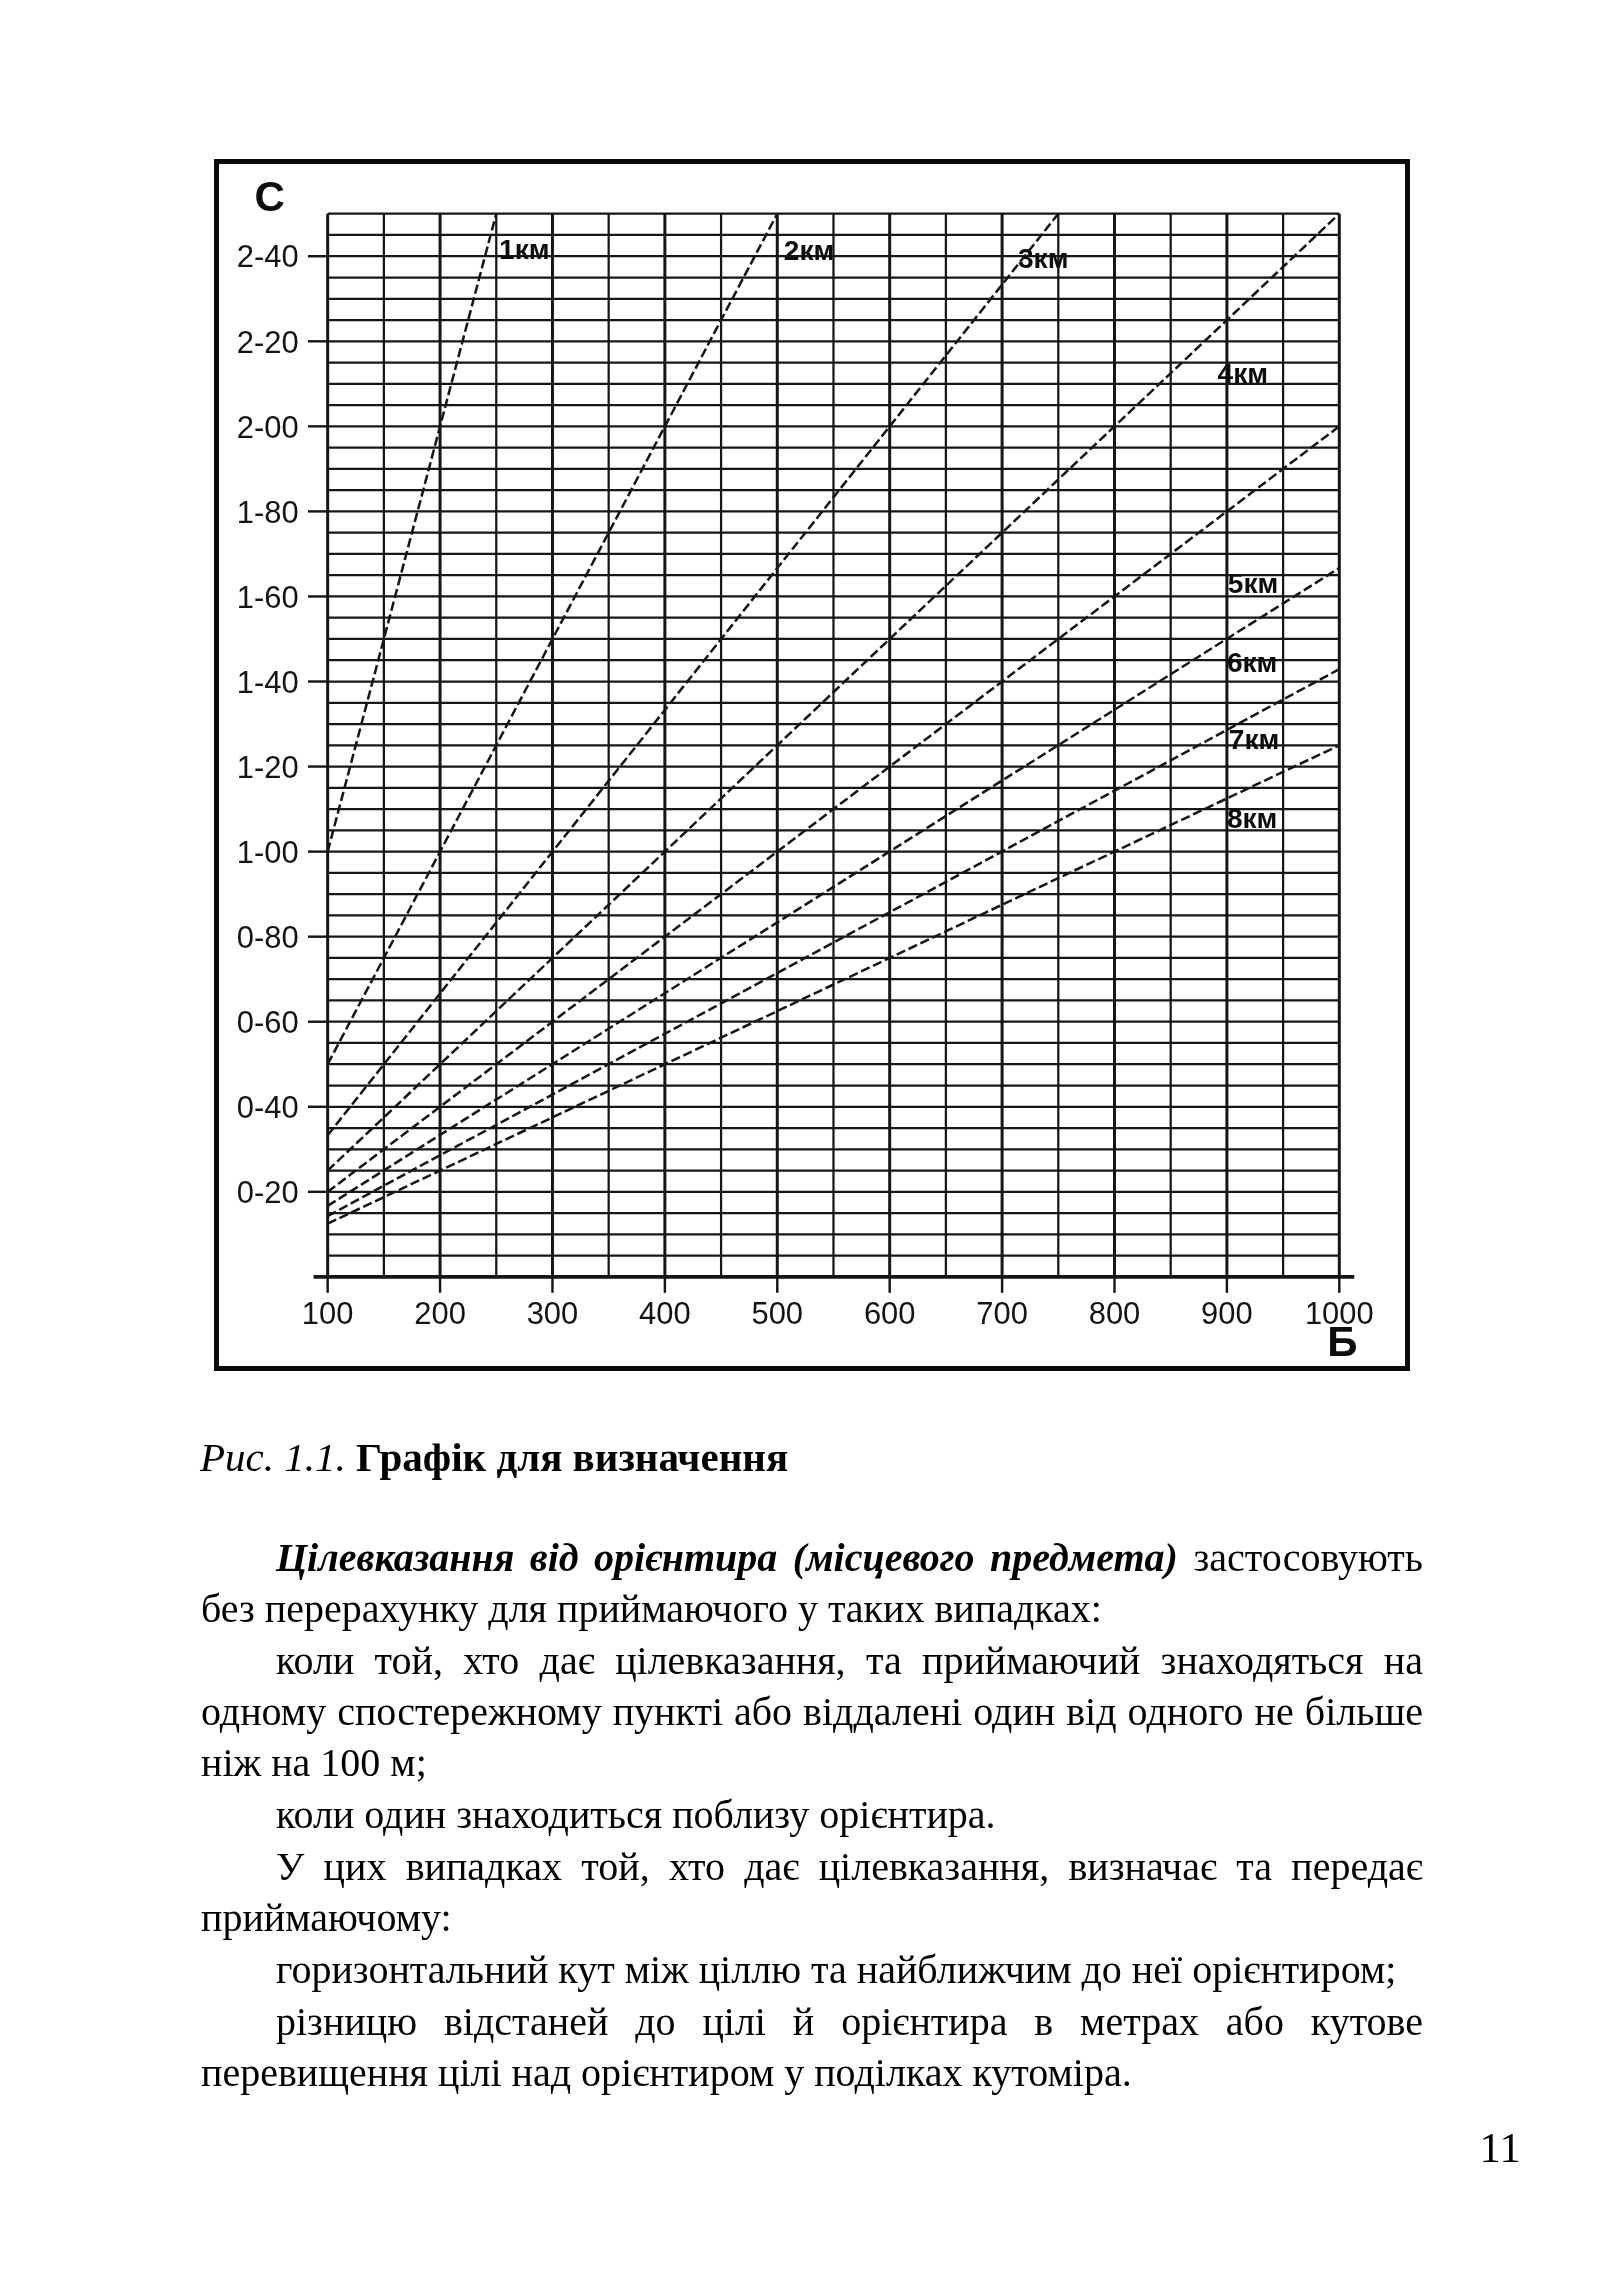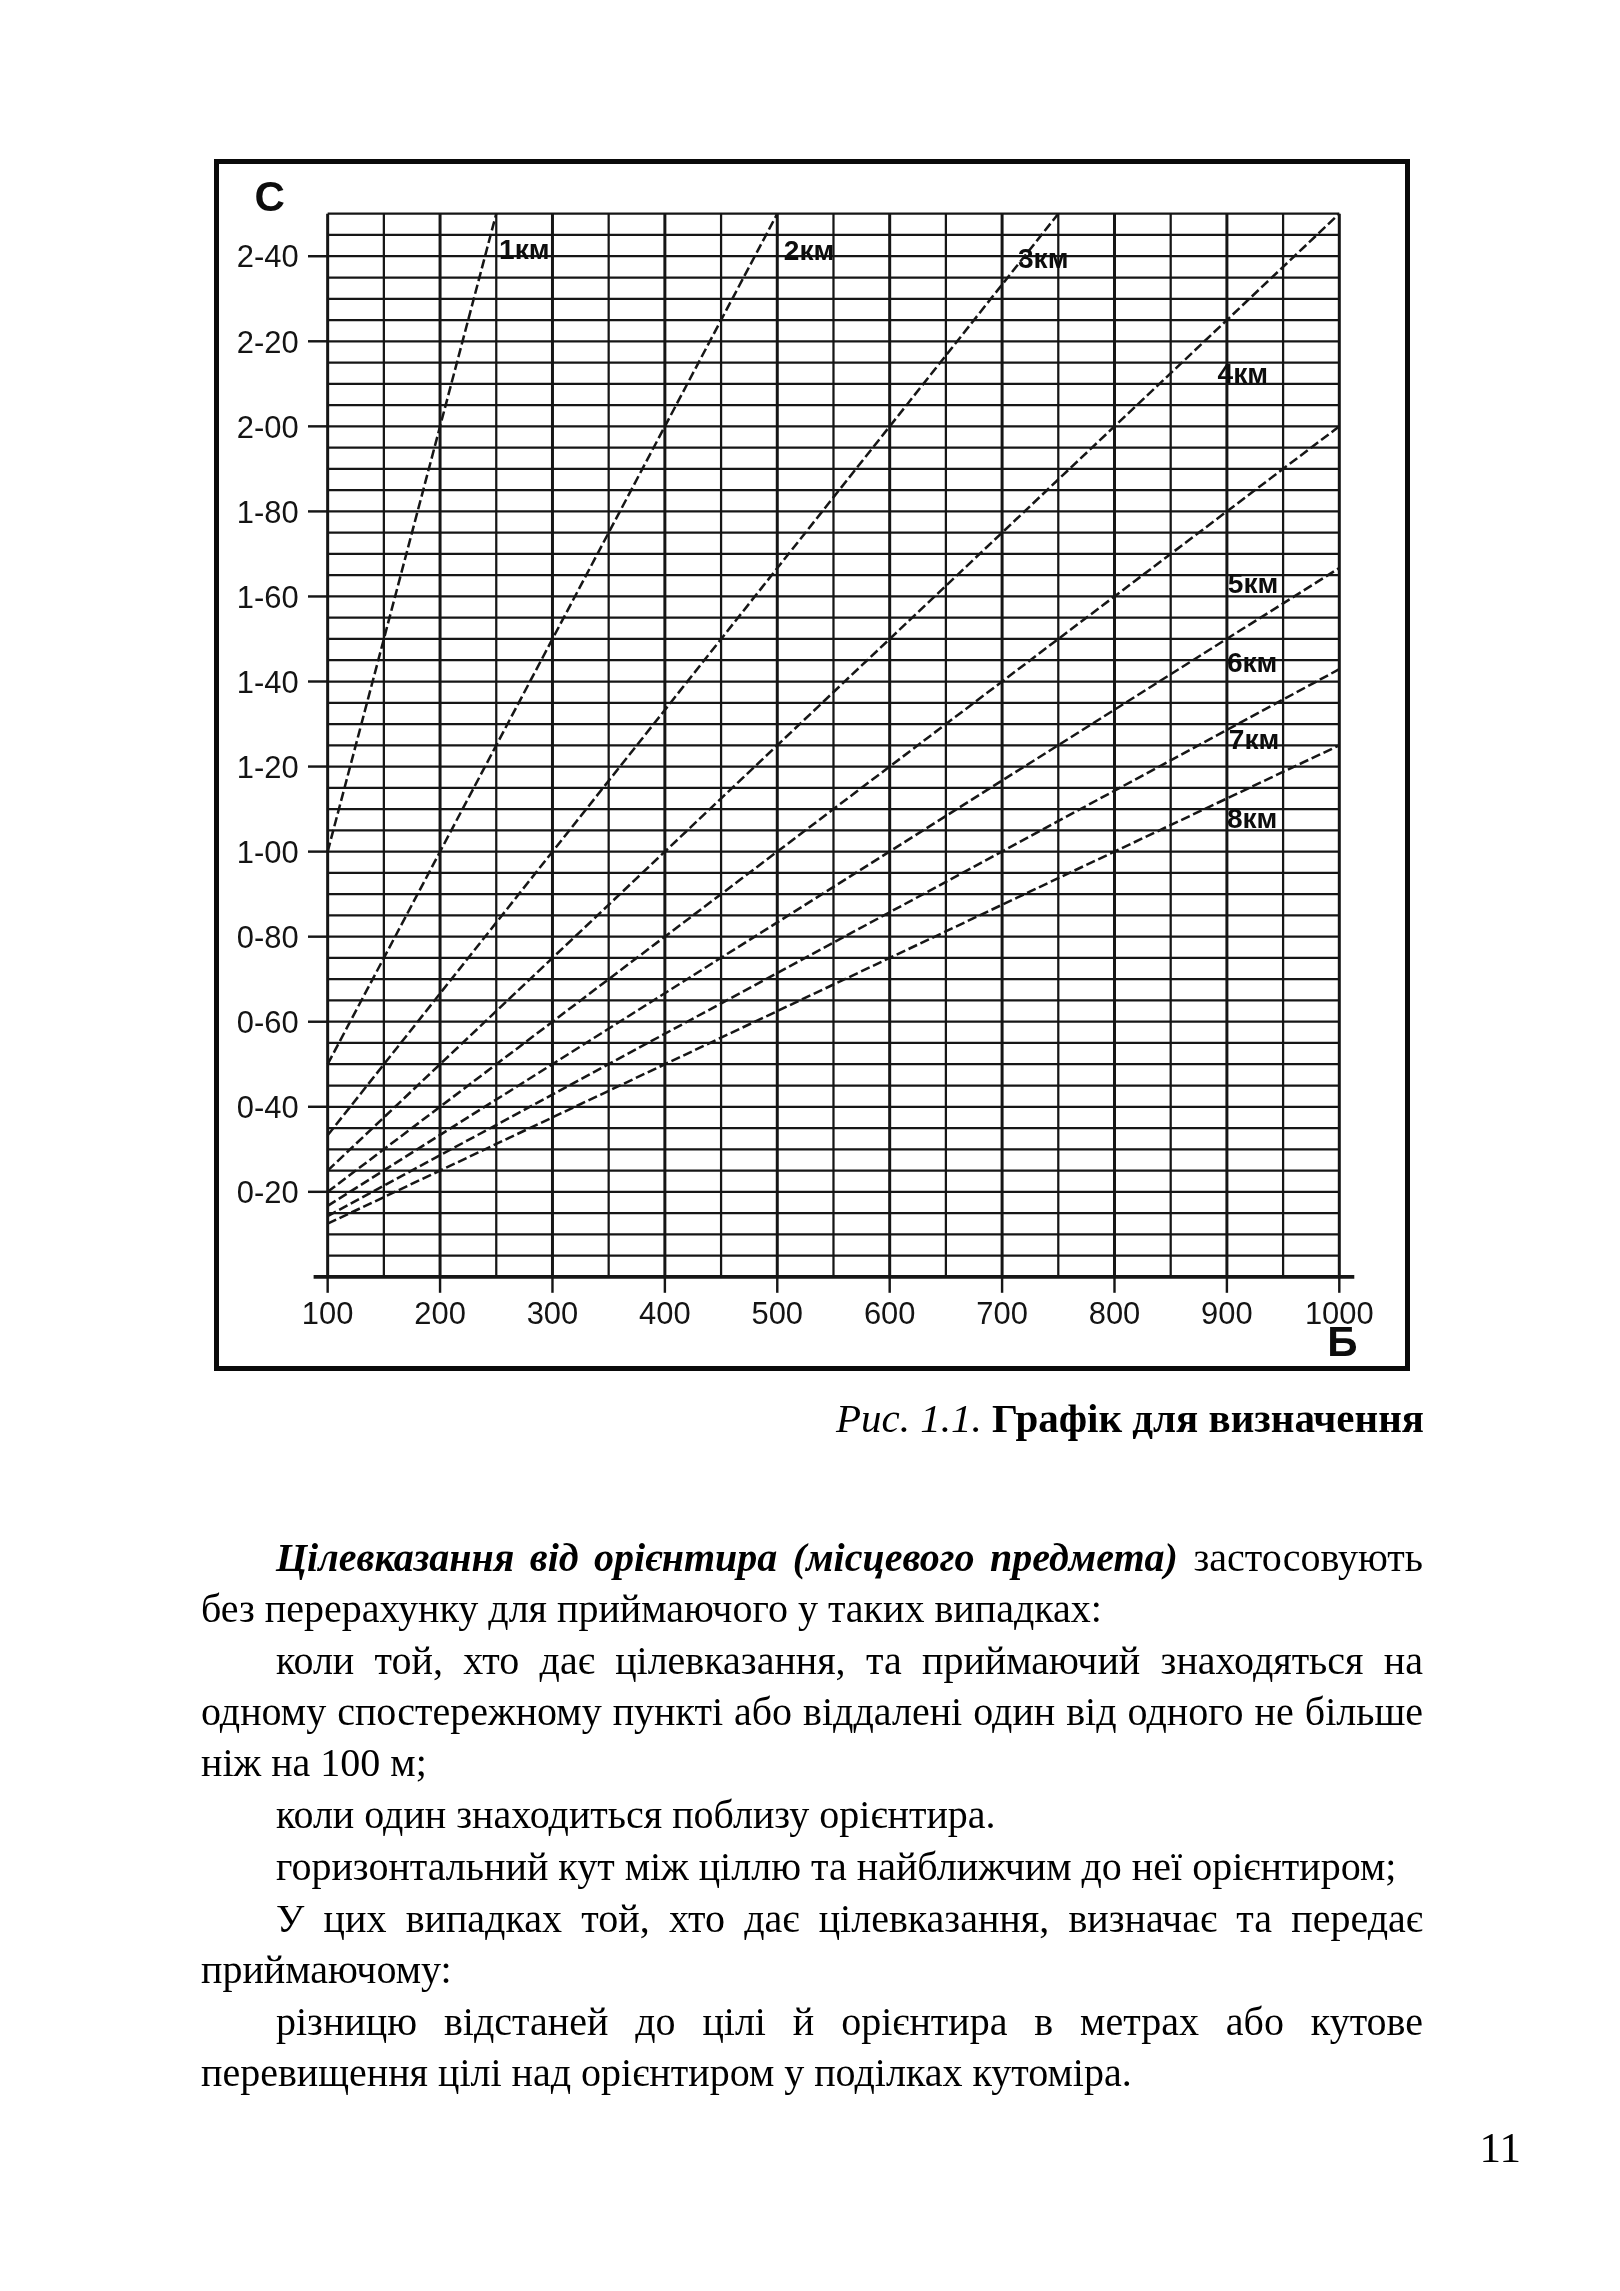--- a/index.html
+++ b/index.html
@@ -38,23 +38,23 @@
   }
   .axis-title {
     font-family: "Liberation Sans", sans-serif;
     font-size: 45px;
     font-weight: bold;
     fill: #0d0d0d;
   }
   .caption {
     position: absolute;
     left: 200px;
-    top: 1395px;
+    top: 1434px;
     width: 1224px;
-    text-align: right;
+    text-align: left;
     font-size: 41px;
     line-height: 47px;
     color: #000;
   }
   .caption .fig-label { font-style: italic; font-weight: normal; }
   .caption .cap-bold { font-weight: bold; }
   .body-text {
     position: absolute;
     left: 200px;
     top: 1531px;
@@ -232,21 +232,21 @@
   </figure>
 
   <div class="caption">
     <div><span class="fig-label">Рис. 1.1.</span> <span class="cap-bold">Графік для визначення</span></div>
   </div>
 
   <div class="body-text">
     <p><span class="lead">Цілевказання від орієнтира (місцевого предмета)</span><span> застосовують без перерахунку для приймаючого у таких випадках:</span></p>
     <p>коли той, хто дає цілевказання, та приймаючий знаходяться на одному спостережному пункті або віддалені один від одного не більше ніж на 100 м;</p>
     <p>коли один знаходиться поблизу орієнтира.</p>
+    <p>У цих випадках той, хто дає цілевказання, визначає та передає приймаючому:</p>
     <p>горизонтальний кут між ціллю та найближчим до неї орієнтиром;</p>
-    <p>У цих випадках той, хто дає цілевказання, визначає та передає приймаючому:</p>
     <p>різницю відстаней до цілі й орієнтира в метрах або кутове перевищення цілі над орієнтиром у поділках кутоміра.</p>
   </div>
 
   <div class="page-number">11</div>
 
 </div>
 
 
 </body></html>

